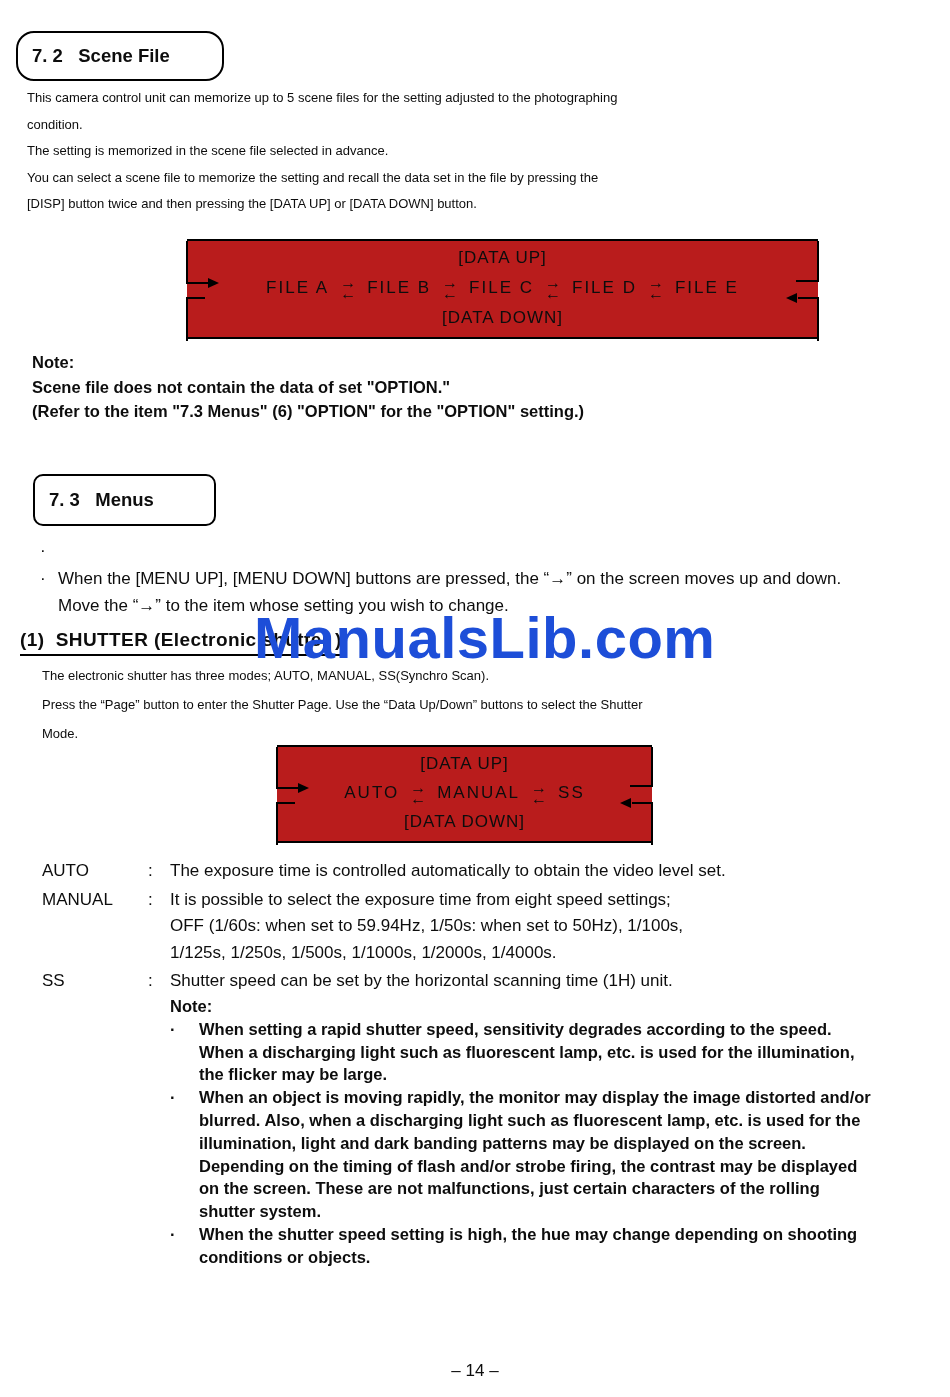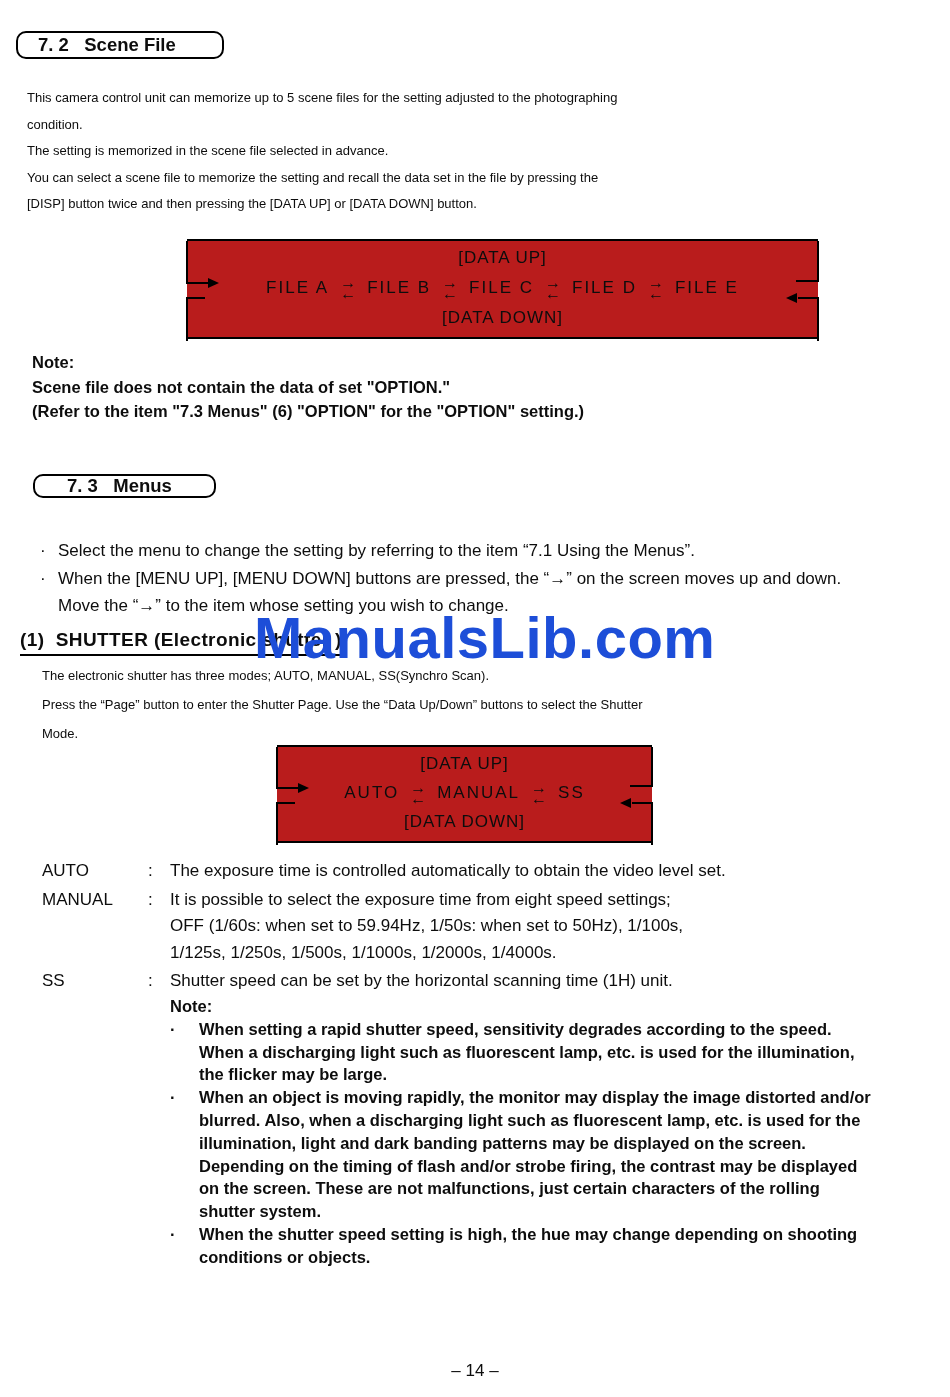--- a/index.html
+++ b/index.html
@@ -6,22 +6,22 @@
   html,body { background:#ffffff; }
   .page {
     position:relative; width:950px; height:1397px; background:#fff;
     font-family:"Liberation Sans", sans-serif; color:#0d0d0d; overflow:hidden;
   }
   .section-box {
     position:absolute; border:2px solid #000; border-radius:10px;
     display:flex; align-items:center; font-weight:bold; font-size:18.5px;
     white-space:pre; background:#fff;
   }
-  #box-7-2 { left:16px; top:31px; width:208px; height:28px; padding-left:20px; }
-  #box-7-3 { left:33px; top:474px; width:183px; height:24px; padding-left:32px; }
+  #box-7-2 { left:16px; top:31px; width:208px; height:50px; padding-left:14px;border-radius:18px; }
+  #box-7-3 { left:33px; top:474px; width:183px; height:52px; padding-left:14px; }
 
   .body-text { position:absolute; font-size:13px; line-height:26.5px; white-space:pre-line; }
   #para-scene { left:27px; top:85px; width:905px; }
   #shutter-body { left:42px; top:661px; width:895px; line-height:29px; }
 
   .note-bold { position:absolute; font-weight:bold; font-size:16.5px; line-height:24.5px; white-space:pre-line; }
   #note-scene { left:32px; top:350px; width:700px; }
 
   .diagram {
     position:absolute; border:2px solid #000; border-left:none; border-right:none;
@@ -134,21 +134,20 @@
 Scene file does not contain the data of set "OPTION."
 (Refer to the item "7.3 Menus" (6) "OPTION" for the "OPTION" setting.)</div>
 
   <div class="section-box" id="box-7-3">
     <span>7. 3   Menus</span>
   </div>
 
   <div class="bullet-list" id="menu-bullets">
     <div class="bullet-row">
       <span class="bullet-dot">·</span>
-      <span class="bullet-text">Select the menu to change the setting by referring to the item “7.1 Using the Menus”.</span>
     </div>
     <div class="bullet-row">
       <span class="bullet-dot">·</span>
       <span class="bullet-text">When the [MENU UP], [MENU DOWN] buttons are pressed, the “→” on the screen moves up and down.
 Move the “→” to the item whose setting you wish to change.</span>
     </div>
   </div>
 
   <div id="shutter-heading">(1)  SHUTTER (Electronic shutter )</div>
   <div id="watermark" style="color: #1d4ed8;">ManualsLib.com</div>

